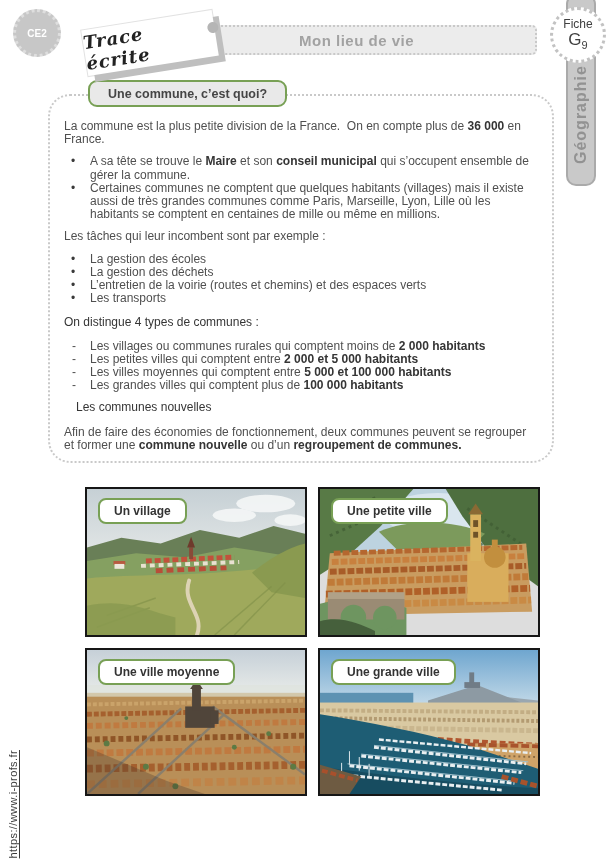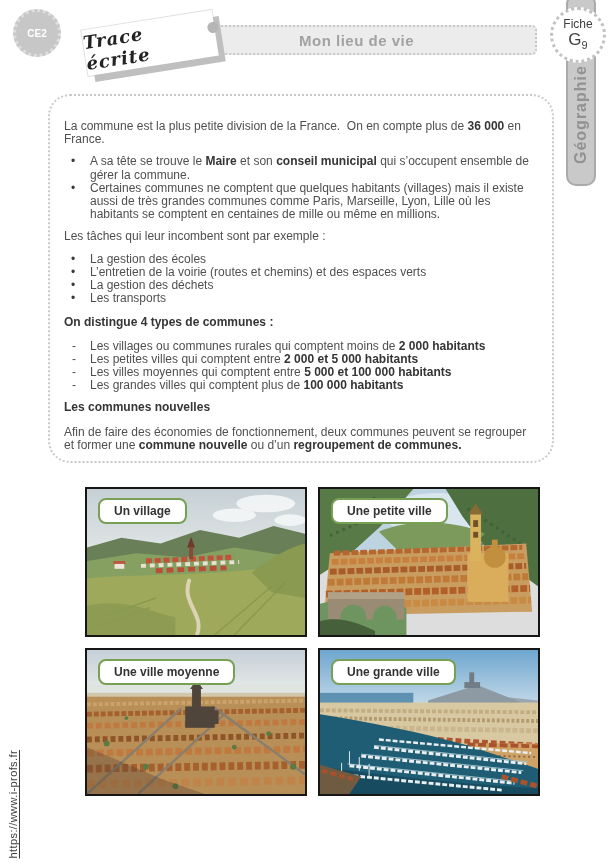--- a/index.html
+++ b/index.html
@@ -44,21 +44,21 @@
     font-weight:bold; font-size:12.5px; color:#454545; }
   .content-box { position:absolute; left:48px; top:94px; width:506px; height:369px;
     border:2px dotted #c9c9c9; border-radius:22px;
     padding:24px 14px 0 14px; color:#4f4f4f; font-size:12px; line-height:13.2px; }
   .content-box b, .content-box .bd { font-weight:bold; color:#353535; }
   .content-box p { margin:0 0 9px 0; }
   ul.dots, ul.dashes { list-style:none; margin:0 0 9px 0; }
   ul.dots li, ul.dashes li { position:relative; padding-left:26px; margin:0; }
   ul.dots li::before { content:"•"; position:absolute; left:7px; top:0; color:#3a3a3a; }
   ul.dashes li::before { content:"-"; position:absolute; left:8px; top:0; color:#4f4f4f; }
-  .heading { font-weight:bold; color:#353535; margin:0 0 9px 0; }
+  .heading { font-weight:normal; color:#353535; margin:0 0 9px 0; }
 
   
   .figure { position:absolute; width:222px; height:150px; border:2px solid #161616;
     background:#ddd; }
   .figure svg { display:block; width:100%; height:100%; }
   .fig-label { position:absolute; left:11px; top:9px; z-index:2;
     background:#ffffff; border:2px solid #78a055; border-radius:8px;
     padding:4px 14px; font-weight:bold; font-size:12px; color:#333; white-space:nowrap; }
   #fig1 { left:85px;  top:487px; }
   #fig2 { left:318px; top:487px; }
@@ -90,48 +90,51 @@
 
   <div class="subject-bar">
     <span class="vert">Géographie</span>
   </div>
 
   <div class="fiche-badge">
     <span class="f1">Fiche</span>
     <span class="f2"><span>G</span><sub>9</sub></span>
   </div>
 
+  <div class="box-title">
+    <span>Une commune, c’est quoi?</span>
+  </div>
 
   <div class="content-box">
     <p><span>La commune est la plus petite division de la France.&nbsp; On en compte plus de </span><b>36&nbsp;000</b><span> en France.</span></p>
 
     <ul class="dots">
       <li><span>A sa tête se trouve le </span><b>Maire</b><span> et son </span><b>conseil municipal</b><span> qui s’occupent ensemble de gérer la commune.</span></li>
       <li><span>Certaines communes ne comptent que quelques habitants (villages) mais il existe aussi de très grandes communes comme Paris, Marseille, Lyon, Lille où les habitants se comptent en centaines de mille ou même en millions.</span></li>
     </ul>
 
     <p style="margin-bottom:9px;"><span>Les tâches qui leur incombent sont par exemple :</span></p>
 
     <ul class="dots" style="margin-bottom:11px;">
       <li><span>La gestion des écoles</span></li>
+      <li><span>La gestion des déchets</span></li>
       <li><span>L’entretien de la voirie (routes et chemins) et des espaces verts</span></li>
-      <li><span>La gestion des déchets</span></li>
       <li><span>Les transports</span></li>
     </ul>
 
     <p class="heading" style="margin-bottom:10px;"><span>On distingue 4 types de communes :</span></p>
 
     <ul class="dashes" style="">
       <li><span>Les villages ou communes rurales qui comptent moins de </span><b>2&nbsp;000 habitants</b></li>
       <li><span>Les petites villes qui comptent entre </span><b>2&nbsp;000 et 5&nbsp;000 habitants</b></li>
       <li><span>Les villes moyennes qui comptent entre </span><b>5&nbsp;000 et 100&nbsp;000 habitants</b></li>
       <li><span>Les grandes villes qui comptent plus de </span><b>100&nbsp;000 habitants</b></li>
     </ul>
 
-    <p class="heading" style="margin-bottom:11px;"><span>Les communes nouvelles</span></p>
+    <p class="heading" style="margin-bottom:11px;margin-left:12px;"><span>Les communes nouvelles</span></p>
 
     <p><span>Afin de faire des économies de fonctionnement, deux communes peuvent se regrouper et former une </span><b>commune nouvelle</b><span> ou d’un </span><b>regroupement de communes.</b></p>
   </div>
 
   <div class="figure" id="fig1">
     <svg viewBox="0 0 222 150" preserveAspectRatio="none">
       <defs>
           <linearGradient id="sky1" x1="0" y1="0" x2="0" y2="1">
         <stop offset="0" stop-color="#c6d0d5"></stop>
             <stop offset="1" stop-color="#e7eae9"></stop>

